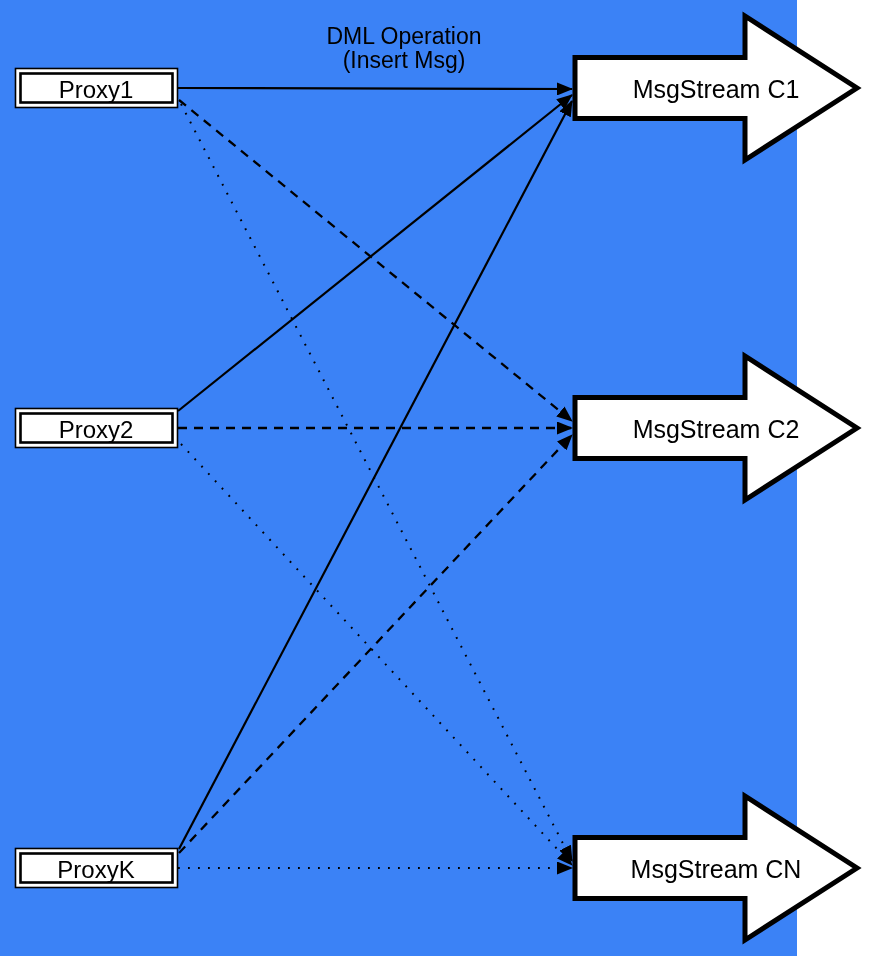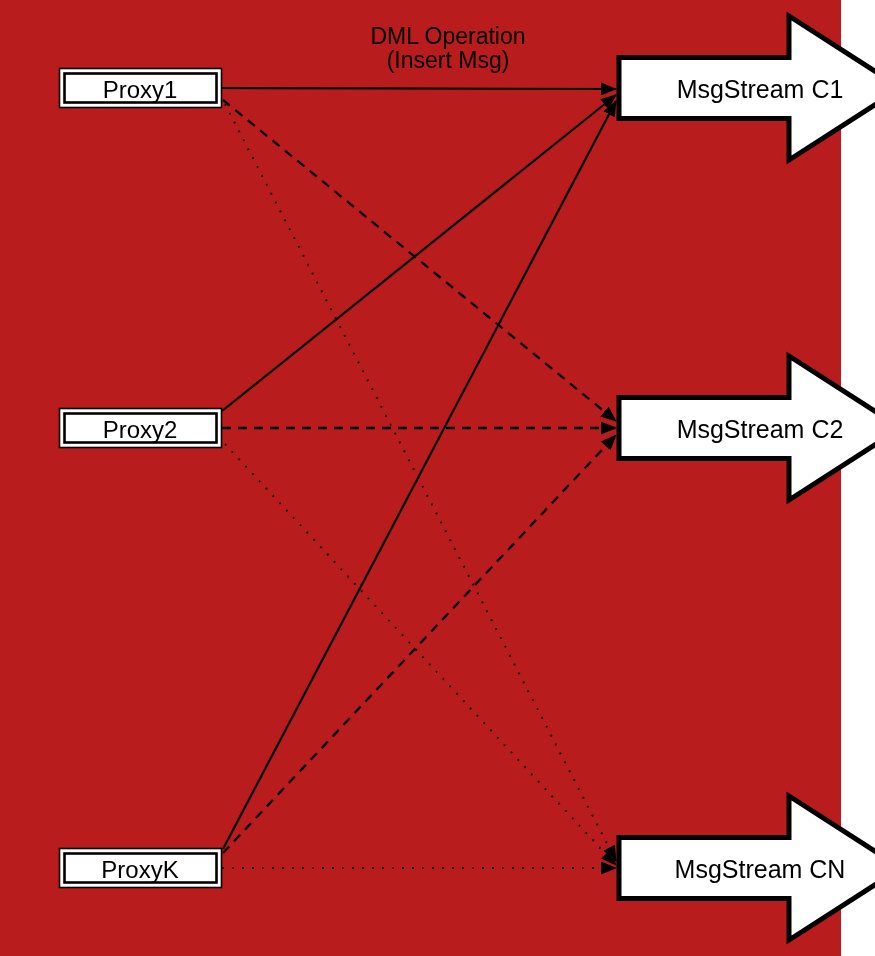--- a/index.html
+++ b/index.html
@@ -4,23 +4,22 @@
 <style>
   html, body {
     margin: 0;
     padding: 0;
     background: #ffffff;
   }
   .canvas {
     position: relative;
     width: 797px;
     height: 956px;
-    background: #b91c1c;
+    background: #3b82f6;
     font-family: "Liberation Sans", sans-serif;
-    padding-left: 44px;
   }
   svg { display: block; }
 
   .annotation-text {
     font-family: "Liberation Sans", sans-serif;
     font-size: 23px;
     fill: #000000;
     text-anchor: middle;
   }
   .node-label {

